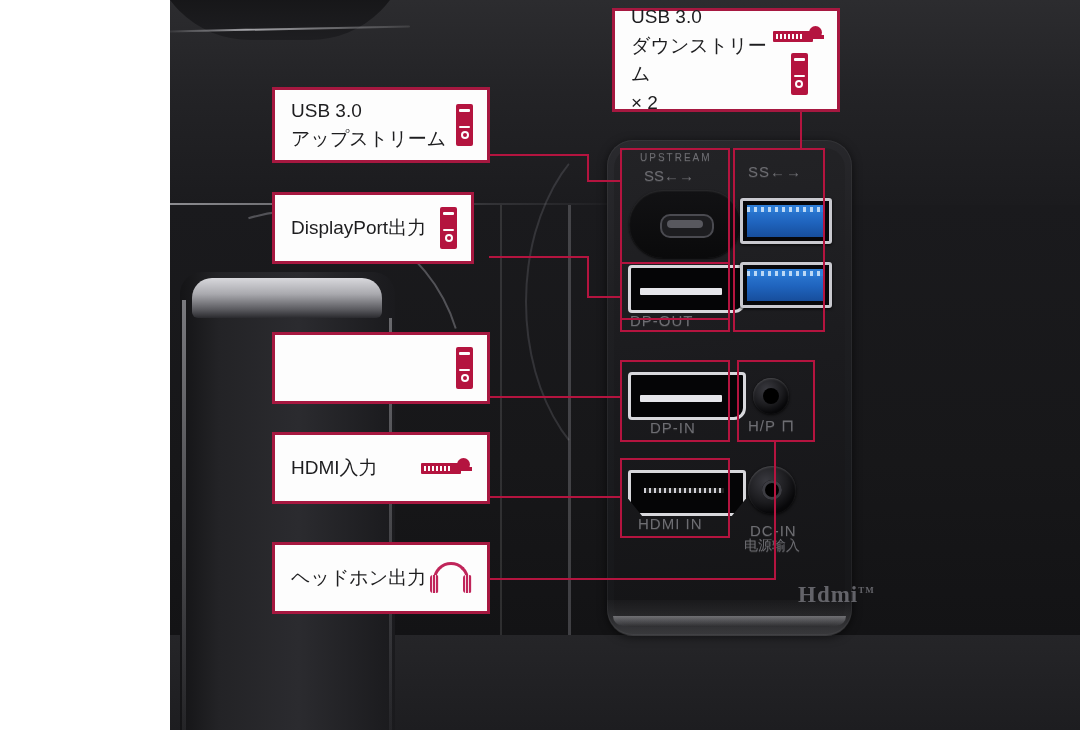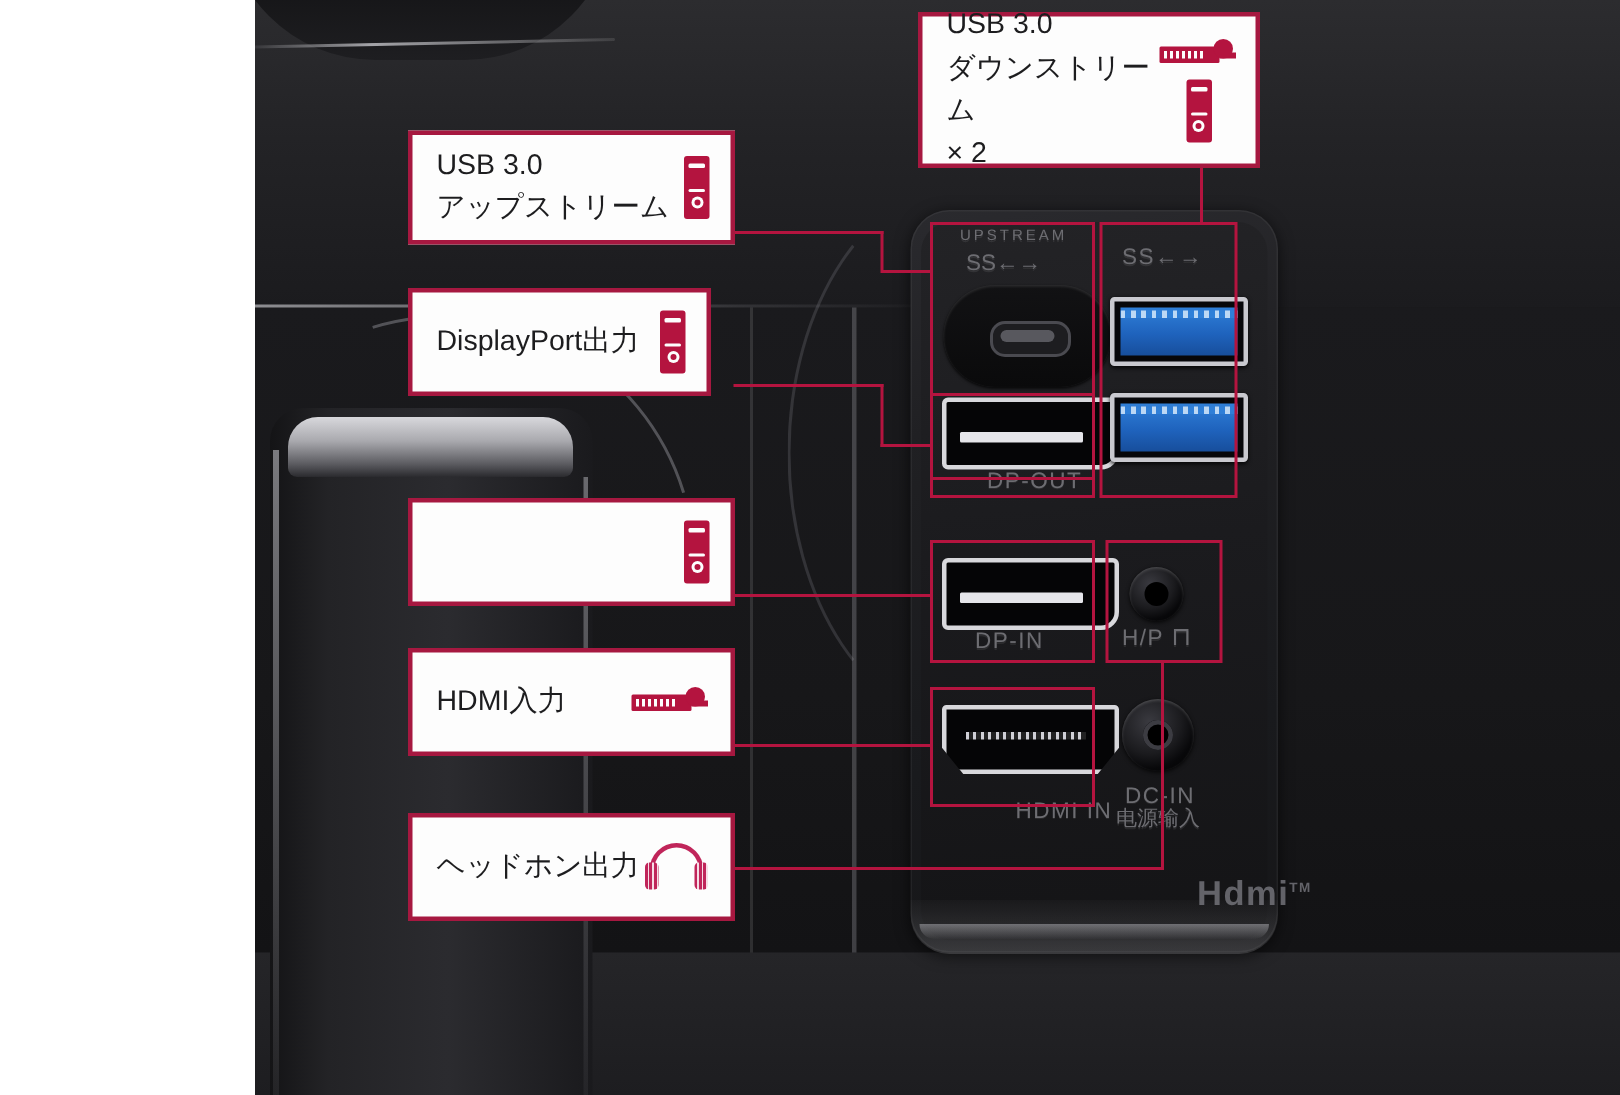--- a/index.html
+++ b/index.html
@@ -84,21 +84,21 @@
       background:repeating-linear-gradient(90deg,#bcd8f5 0 3px,#2f7fd8 3px 7px);}
 
   .hdmi{position:absolute;background:#050506;border:3px solid #d8d8dc;}
   .hdmi-teeth{position:absolute;height:5px;background:repeating-linear-gradient(90deg,#d0d0d6 0 2px,#222 2px 5px);}
 
   .jack{position:absolute;border-radius:50%;background:radial-gradient(circle at 38% 32%,#3a3a40 0%,#1b1b1e 48%,#08080a 70%,#000 100%);
       box-shadow:inset 0 1px 2px rgba(255,255,255,.18),0 1px 3px rgba(0,0,0,.8);}
   .jack-hole{position:absolute;border-radius:50%;background:#000;}
 
   #hdmi-logo{position:absolute;left:628px;top:582px;color:#7e7e85;font-size:23px;letter-spacing:1px;
-      font-family:Liberation Sans, sans-serif;font-weight:700;opacity:.75;}
+      font-family:Liberation Serif, serif;font-weight:700;opacity:.75;}
   #hdmi-logo sup{font-size:9px;vertical-align:super;}
 
   
   .anno{position:absolute;background:#fdfdfd;border:3px solid #a61840;
       display:flex;align-items:center;box-sizing:border-box;z-index:30;}
   .anno .txt{color:#1d1d1f;font-size:19px;line-height:1.5;white-space:pre-line;}
   .anno .icons{display:flex;align-items:center;gap:9px;margin-left:auto;}
 
   
   .ico-vport{width:17px;height:42px;background:#b4143f;border-radius:2px;position:relative;flex:none;}
@@ -157,21 +157,21 @@
     <div id="recess-lip2"></div>
 
     <div class="port-label" style="left:470px;top:152px;font-size:10px;letter-spacing:2px;">UPSTREAM</div>
     <div class="port-label" style="left:474px;top:167px;font-size:15px;letter-spacing:0;">SS←→</div>
     <div class="usbc-pad" style="left:459px;top:190px;width:112px;height:68px;"></div>
     <div class="usbc-slot" style="left:490px;top:214px;width:50px;height:20px;"></div>
     <div class="usbc-inner" style="left:497px;top:220px;width:36px;height:8px;"></div>
 
     <div class="dp-body" style="left:458px;top:265px;width:112px;height:42px;border-radius:4px 4px 12px 4px;"></div>
     <div class="dp-tongue" style="left:470px;top:288px;width:82px;height:7px;"></div>
-    <div class="port-label" style="left:488px;top:312px;">DP-OUT</div>
+    <div class="port-label" style="left:460px;top:312px;">DP-OUT</div>
 
     <div class="port-label" style="left:578px;top:163px;font-size:15px;">SS←→</div>
     <div class="usba" style="left:570px;top:198px;width:86px;height:40px;">
       <div class="usba-blue" style="left:4px;top:4px;right:4px;bottom:4px;position:absolute;">
         <div class="usba-teeth"></div>
       </div>
     </div>
     <div class="usba" style="left:570px;top:262px;width:86px;height:40px;">
       <div class="usba-blue" style="left:4px;top:4px;right:4px;bottom:4px;position:absolute;">
         <div class="usba-teeth"></div>
@@ -186,21 +186,21 @@
       <div class="jack-hole" style="left:10px;top:10px;width:16px;height:16px;"></div>
     </div>
     <div class="port-label" style="left:578px;top:415px;">
       <span>H/P</span>
       <span style="font-size:17px;">⊓</span>
     </div>
 
     <div class="hdmi" style="left:458px;top:470px;width:112px;height:40px;
          border-radius:3px;clip-path:polygon(0 0,100% 0,100% 62%,88% 100%,12% 100%,0 62%);"></div>
     <div class="hdmi-teeth" style="left:474px;top:488px;width:80px;"></div>
-    <div class="port-label" style="left:468px;top:532px;margin-left:39px;">HDMI IN</div>
+    <div class="port-label" style="left:468px;top:515px;">HDMI IN</div>
 
     <div class="jack" style="left:578px;top:466px;width:48px;height:48px;">
       <div class="jack-hole" style="left:14px;top:14px;width:20px;height:20px;
            box-shadow:inset 0 0 0 3px #3c3c42;"></div>
     </div>
     <div class="port-label" style="left:580px;top:522px;">DC-IN</div>
     <div class="port-label" style="left:574px;top:537px;font-size:14px;letter-spacing:0;">电源输入</div>
 
     <div id="hdmi-logo">
       <span>Hdmi</span><sup>TM</sup>

